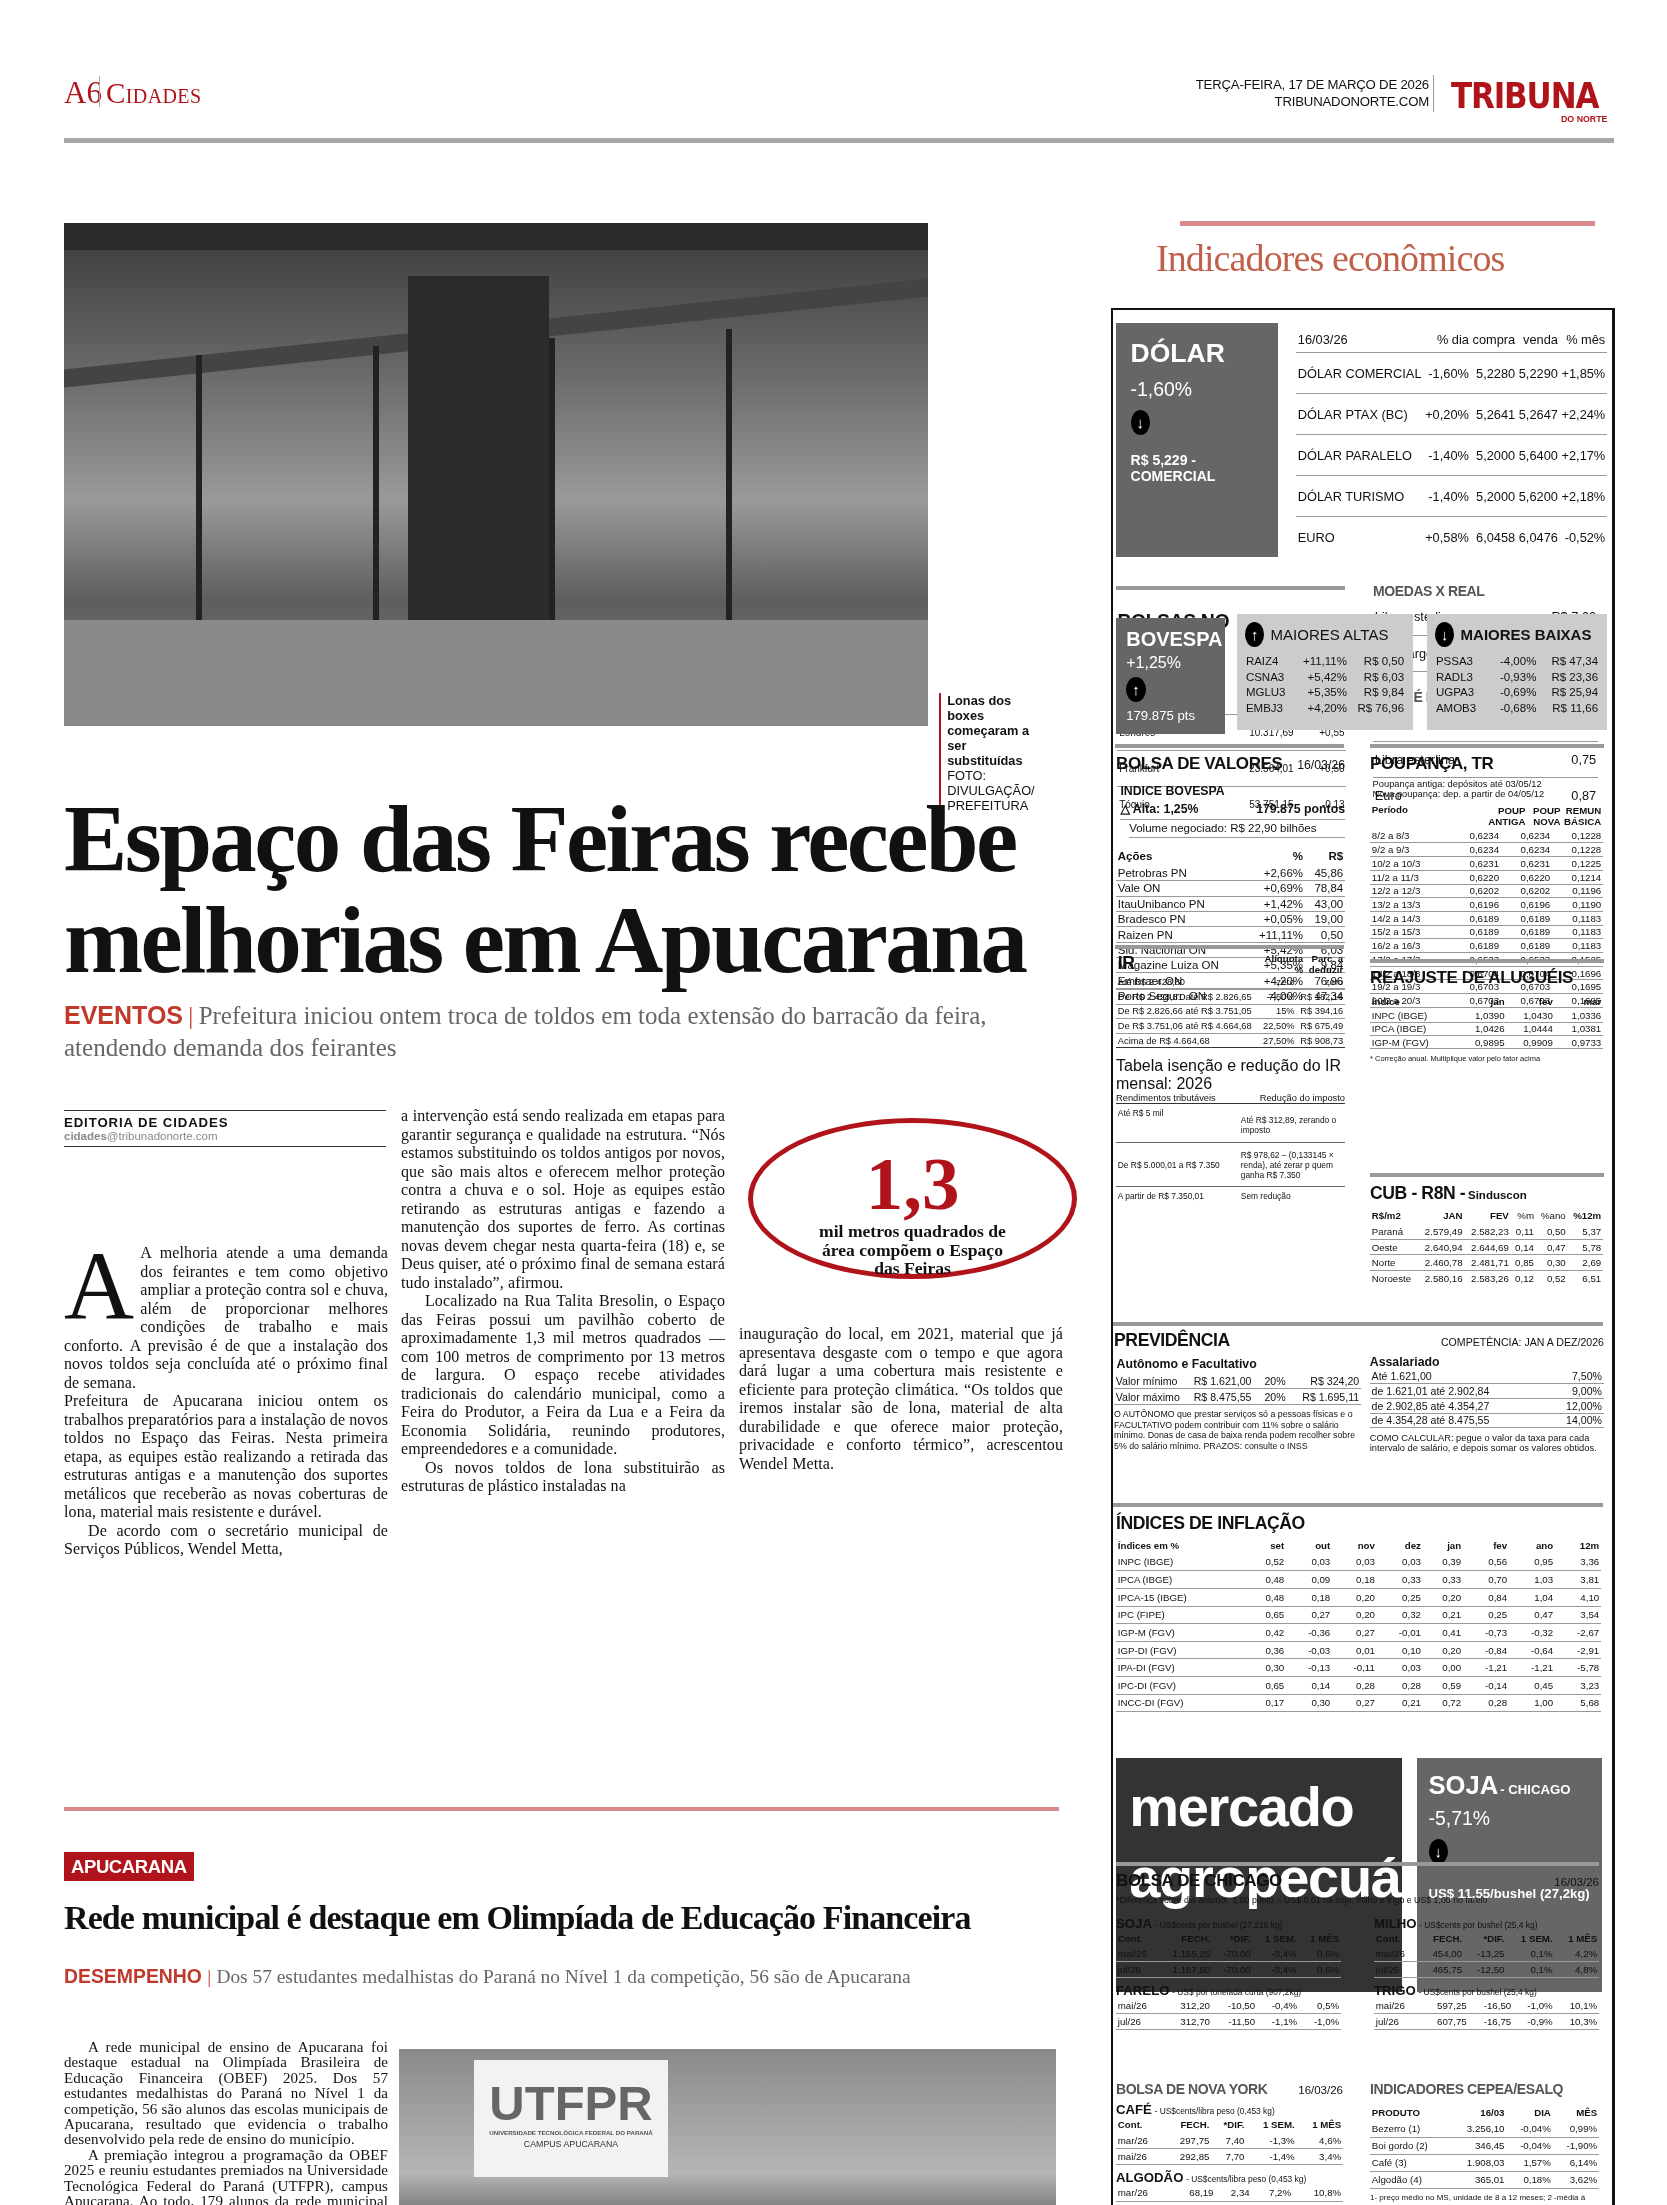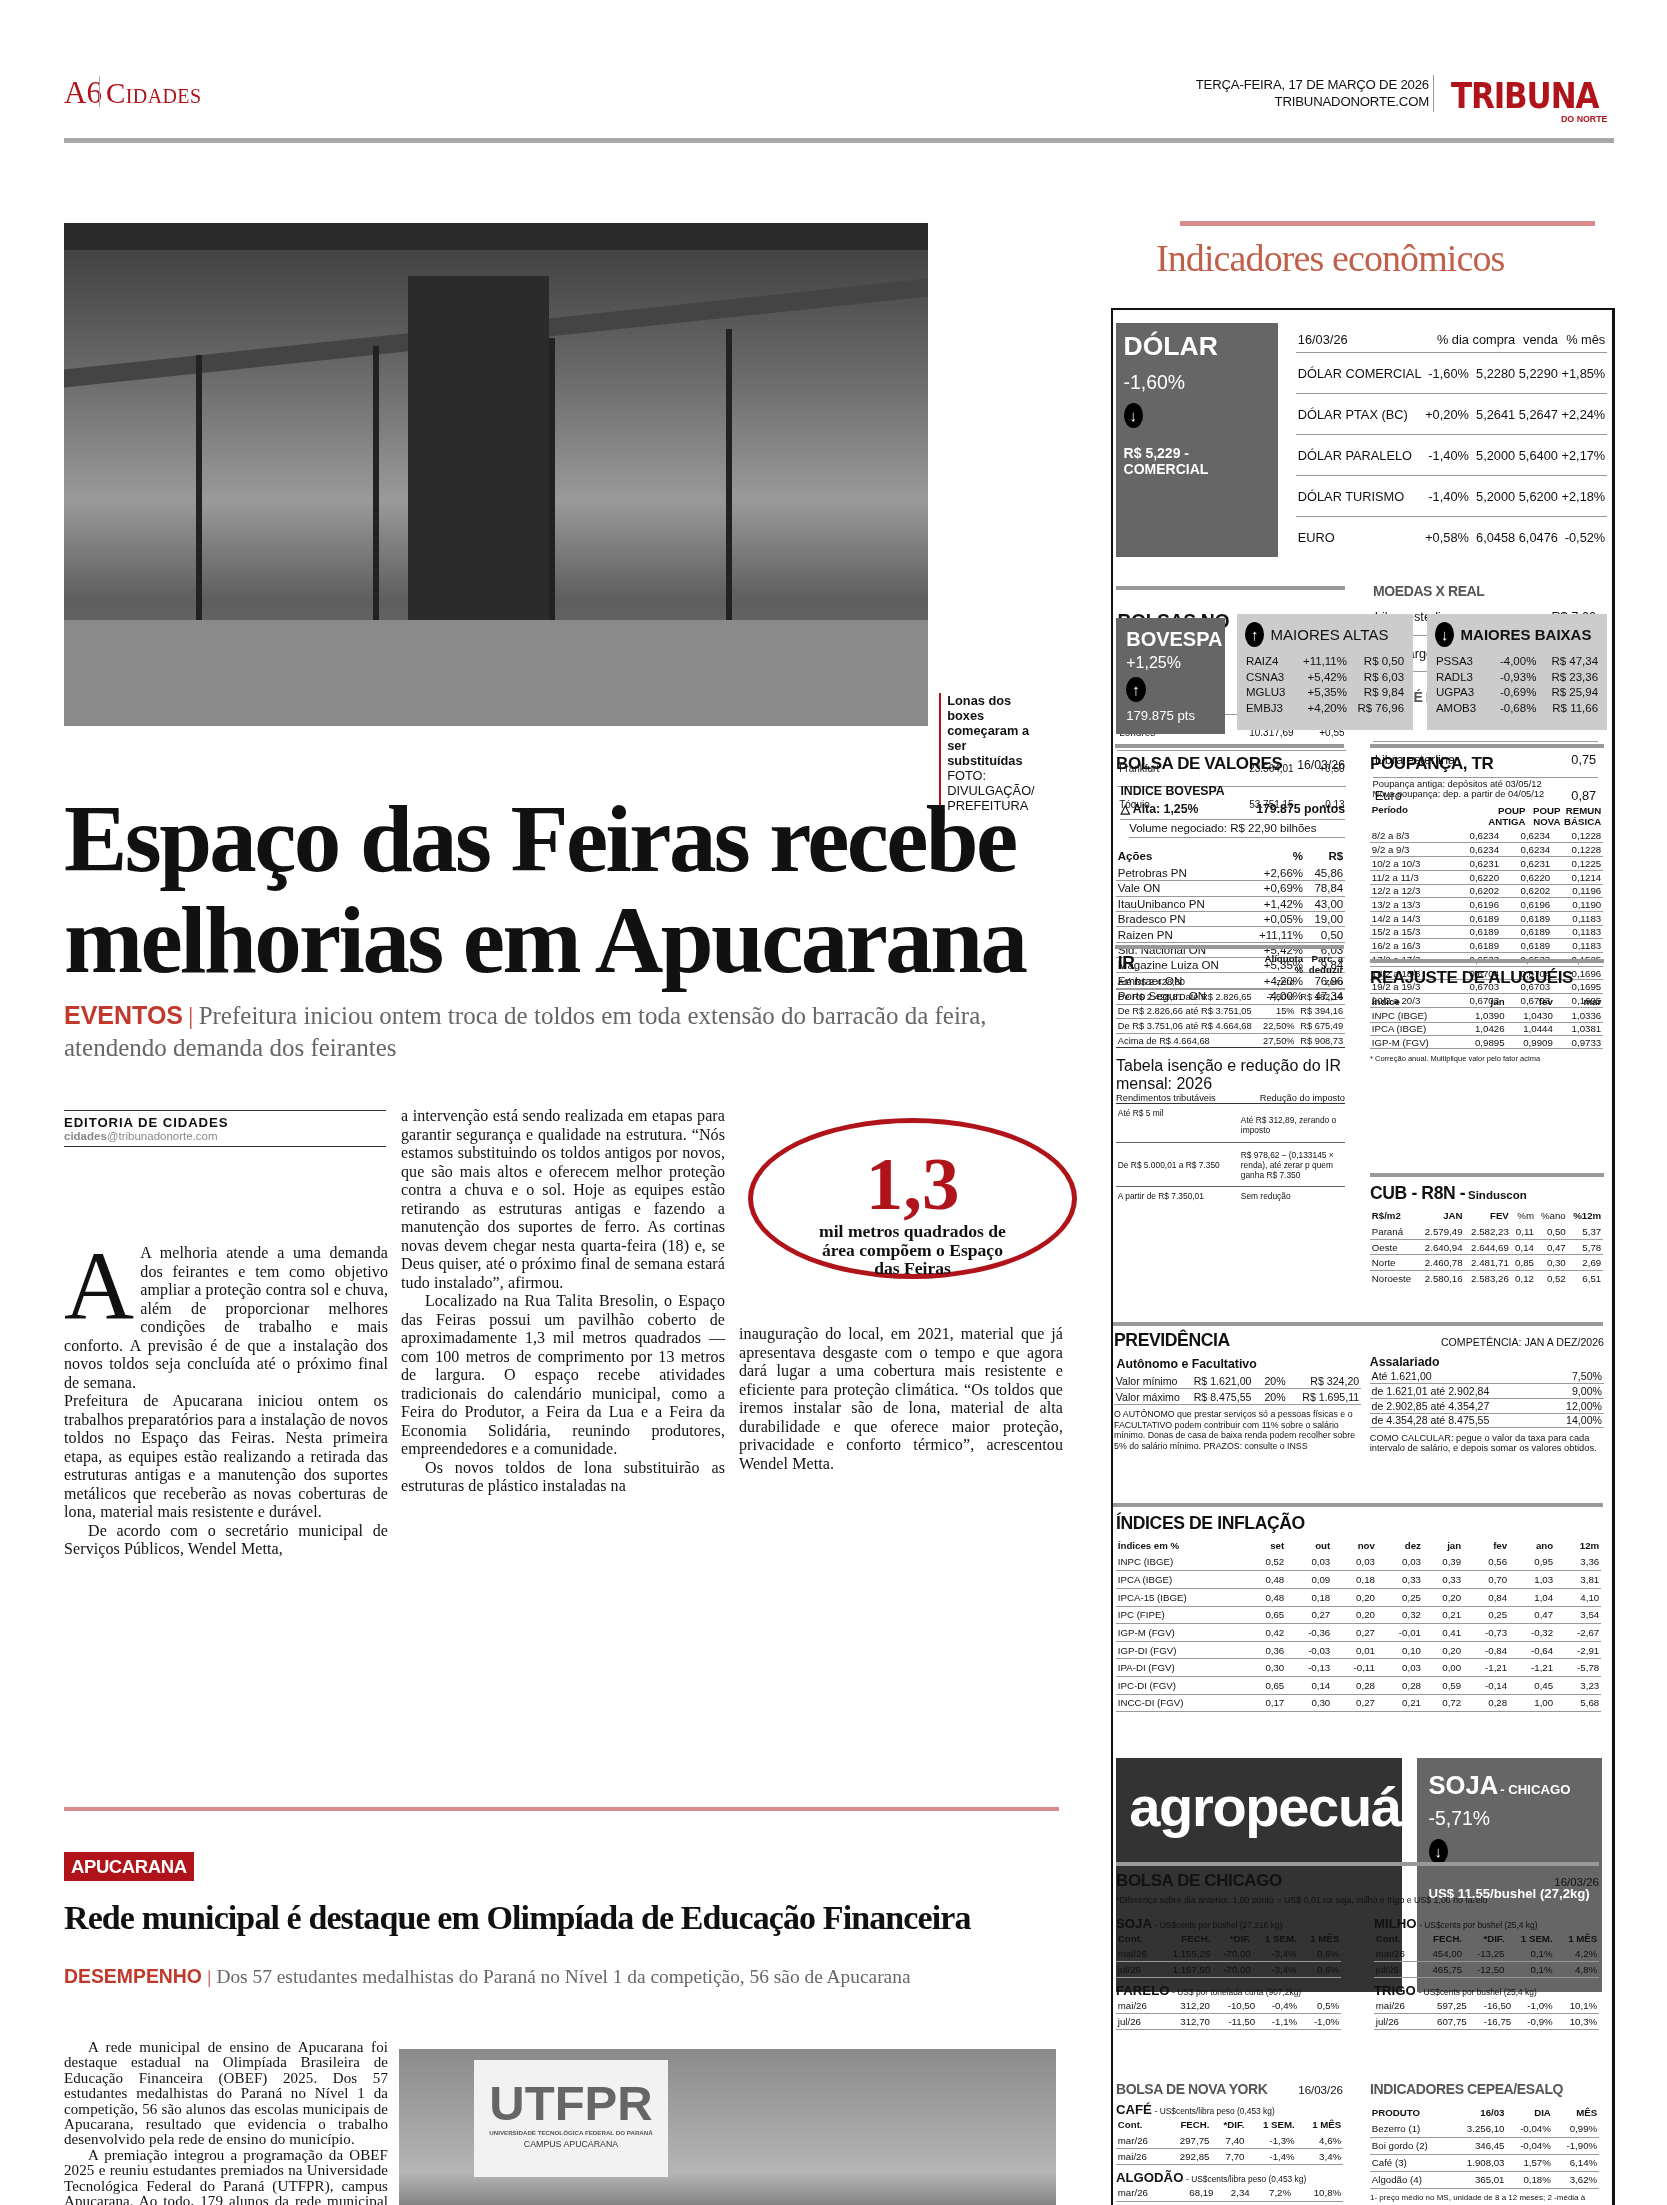--- a/index.html
+++ b/index.html
@@ -152,21 +152,21 @@
     <div class="c">CAMPUS APUCARANA</div>
   </div>
 
 </div>
 
 <div class="abs" id="ind-rule"></div>
 <div class="abs serif" id="ind-title">Indicadores econômicos</div>
 
 <div class="abs" id="panel">
 
-  <div class="gbox darkbox" style="left:2.6px;top:13.2px;width:162px;height:234px;padding:8px">
+  <div class="gbox darkbox" style="left:2.6px;top:13.2px;width:162px;height:234px;padding:15px">
     <div style="font-size:26.5px;font-weight:bold">DÓLAR</div>
     <div style="font-size:19.4px;margin-top:8.8px">-1,60%</div>
     <div style="margin-top:8.8px"><span class="arrow">↓</span></div>
     <div style="font-size:14px;font-weight:bold;margin-top:17.6px">R$ 5,229 - COMERCIAL</div>
   </div>
   <table class="abs tbl" style="left:183px;top:17.6px;width:309px;font-size:12.8px">
     <tbody>
         <tr style="height:25px">
           <td>16/03/26</td>
           <td class="r">% dia</td>
@@ -834,20 +834,21 @@
           <td class="r">0,72</td>
           <td class="r">0,28</td>
           <td class="r">1,00</td>
           <td class="r">5,68</td>
         </tr>
       </tbody>
     </table>
 </div>
 
 <div class="gbox blackbox" style="left:1116px;top:1758px;width:286px;height:234px;padding:13.2px">
+  <div style="font-size:56px;font-weight:bold;line-height:71px;letter-spacing:-1.3px">mercado</div>
   <div style="font-size:56px;font-weight:bold;line-height:71px;letter-spacing:-1.3px">agropecuário</div>
 </div>
 <div class="gbox darkbox" style="left:1417px;top:1758px;width:185px;height:234px;padding:13.2px 11.5px">
   <div><span style="font-size:25.6px;font-weight:bold">SOJA</span> <span style="font-size:13.2px;font-weight:bold">- CHICAGO</span></div>
   <div style="font-size:19.4px;margin-top:7px">-5,71%</div>
   <div style="margin-top:8.8px"><span class="arrow">↓</span></div>
   <div style="font-size:13.2px;font-weight:bold;margin-top:22px">US$ 11,55/bushel (27,2kg)</div>
 </div>
 
 <div class="hrule" style="left:1116px;top:1862px;width:483px;top:1862px"></div>

